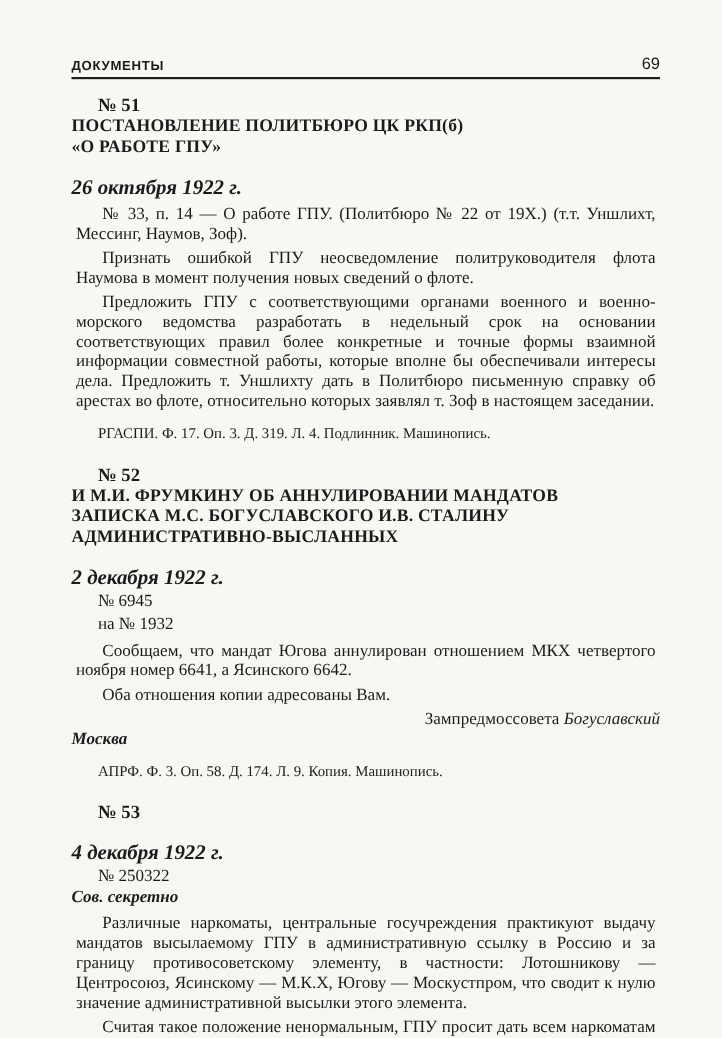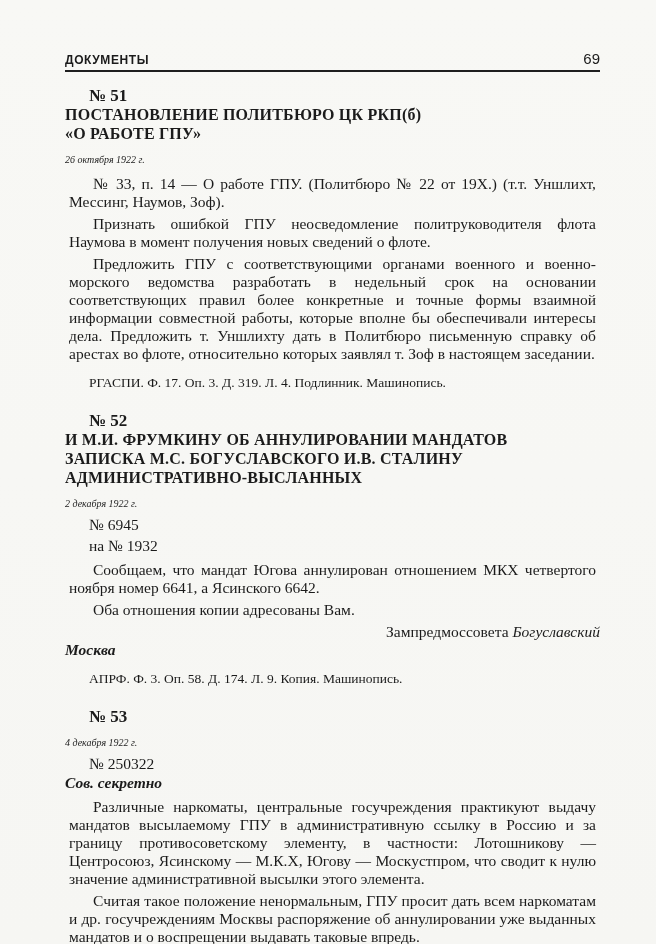--- a/index.html
+++ b/index.html
@@ -39,23 +39,23 @@
     margin-left: 24px;
   }
   .doc51 .doc-number { margin-top: 14px; }
   .doc52 .doc-number { margin-top: 20px; }
   .doc53 .doc-number { margin-top: 20px; }
   .doc-title div {
     font-weight: bold; font-size: 16px; line-height: 19px;
     letter-spacing: 0.2px;
   }
   .doc-date {
-    font-style: italic; font-weight: normal;
-    font-size: 10px; line-height: 18px;
-    margin-top: 8px;
+    font-style: italic; font-weight: bold;
+    font-size: 19px; line-height: 18px;
+    margin-top: 19px;
   }
   .ref-line {
     font-size: 15.5px; line-height: 18px;
     margin-left: 24px; margin-top: 3px;
   }
   .secrecy {
     font-style: italic; font-weight: bold;
     font-size: 15.5px; line-height: 18px; margin-top: 1px;
   }
   .body-text { margin-top: 6px; }

